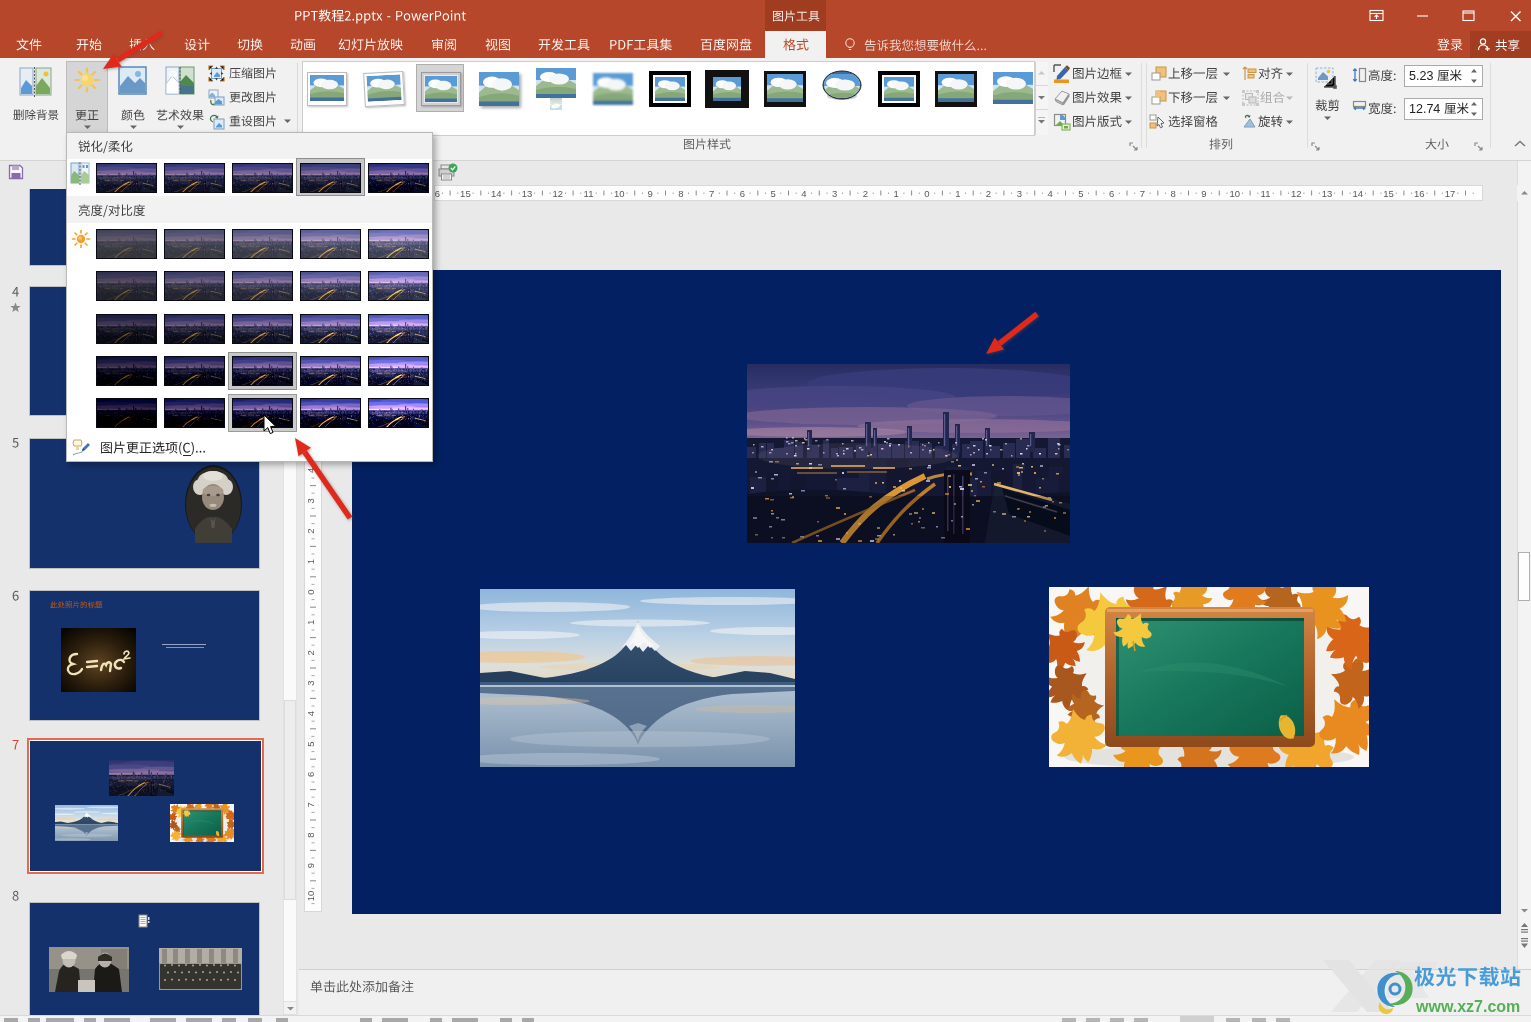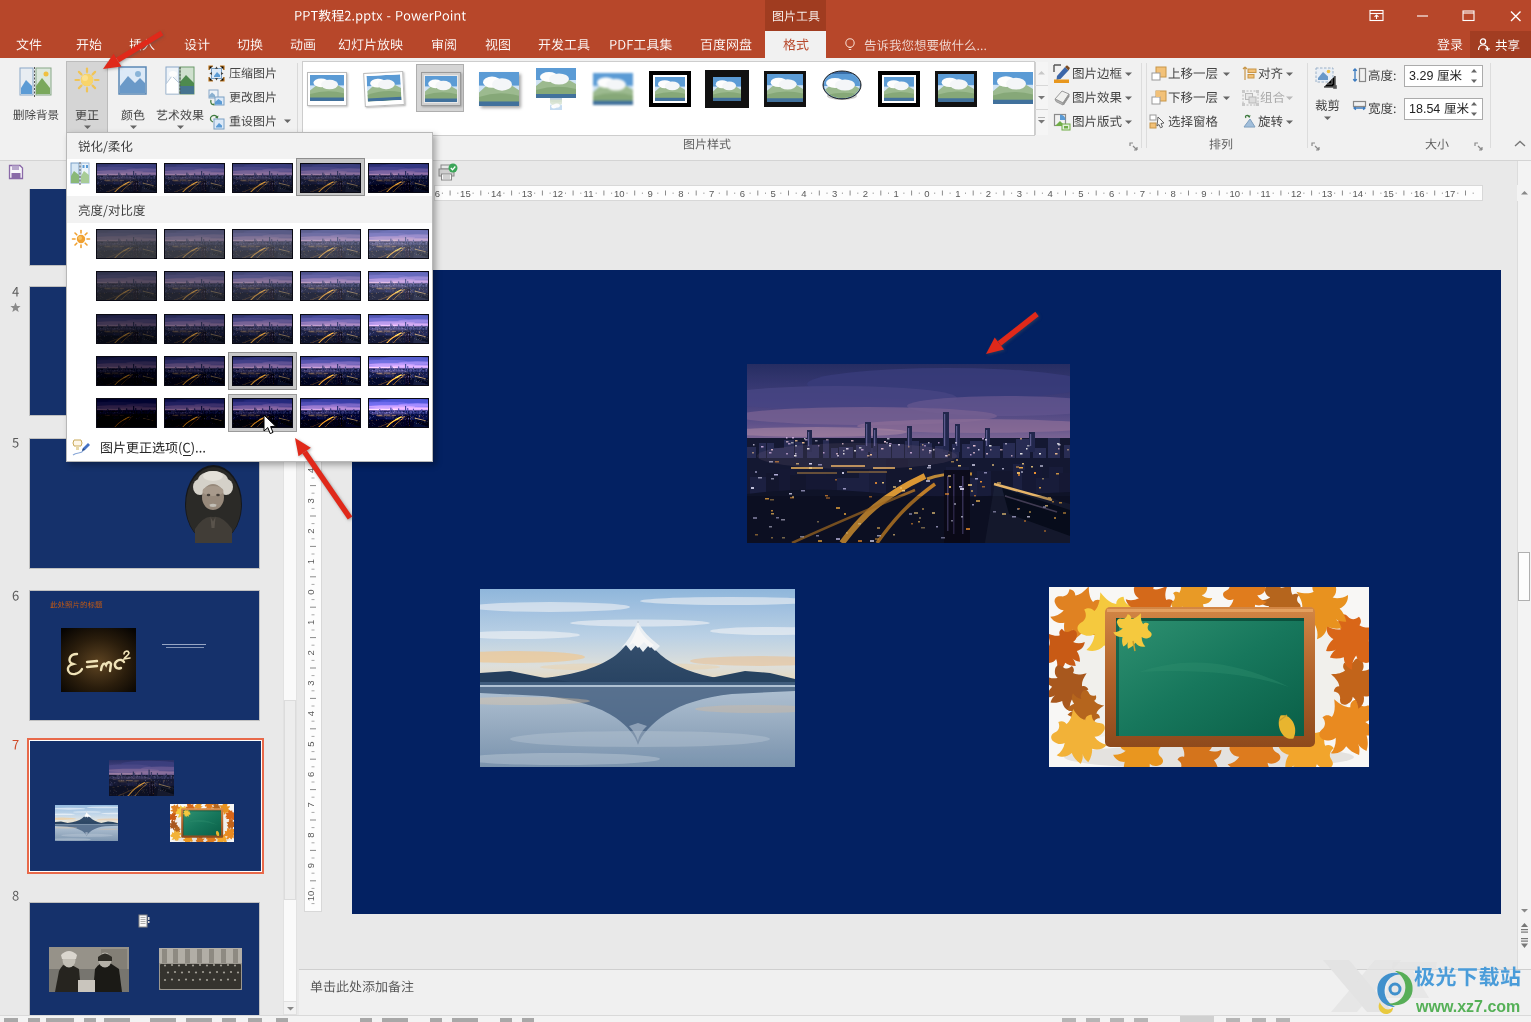--- a/index.html
+++ b/index.html
@@ -919,37 +919,37 @@
     <path d="M1 1.5 L4.5 5 L8 1.5" fill="#666"></path>
   </svg>
 <svg class="abs" style="left:1352px;top:67px" width="15" height="16" viewBox="0 0 15 16">
 <path d="M3 2 L3 14 M1.2 3.8 L3 2 L4.8 3.8 M1.2 12.2 L3 14 L4.8 12.2" stroke="#3a7abf" stroke-width="1.3" fill="none"></path>
 <rect x="7.5" y="1.5" width="6" height="13" fill="none" stroke="#888" stroke-width="1.2"></rect>
   </svg>
 <div style="position:absolute;left:1368px;top:68.6px;line-height:0"><svg width="28" height="16" viewBox="0 -11.0 28 16" style="overflow:visible">
       <path d="M3.6 -7H9V-5.9H3.6ZM2.6 -7.7V-5.2H10V-7.7ZM5.5 -10.3 5.9 -9.2H0.7V-8.4H11.7V-9.2H6.9C6.8 -9.6 6.6 -10.1 6.4 -10.5ZM1.2 -4.5V1H2.1V-3.7H10.4V0C10.4 0.2 10.3 0.2 10.2 0.2C10 0.2 9.4 0.2 8.9 0.2C9 0.4 9.1 0.7 9.2 0.9C10 0.9 10.5 0.9 10.9 0.8C11.2 0.7 11.3 0.5 11.3 0V-4.5ZM3.5 -2.9V0.3H4.4V-0.4H8.8V-2.9ZM4.4 -2.2H8V-1.1H4.4Z M17.3 -8.1V-7H15.3V-6.2H17.3V-4.1H22.2V-6.2H24.2V-7H22.2V-8.1H21.3V-7H18.2V-8.1ZM21.3 -6.2V-4.9H18.2V-6.2ZM22 -2.5C21.4 -1.9 20.6 -1.4 19.7 -1C18.9 -1.4 18.1 -1.9 17.6 -2.5ZM15.5 -3.3V-2.5H17.1L16.7 -2.4C17.2 -1.7 17.9 -1.1 18.7 -0.6C17.5 -0.2 16.2 0 14.9 0.1C15 0.3 15.2 0.7 15.3 0.9C16.8 0.8 18.4 0.4 19.7 -0.1C20.9 0.5 22.4 0.8 24 1C24.1 0.8 24.3 0.4 24.5 0.2C23.1 0.1 21.9 -0.2 20.8 -0.6C21.9 -1.2 22.8 -2 23.3 -3L22.8 -3.4L22.6 -3.3ZM18.4 -10.3C18.6 -10 18.8 -9.6 18.9 -9.3H14.1V-5.9C14.1 -4 14 -1.3 13 0.6C13.2 0.7 13.6 0.9 13.8 1C14.8 -1 15 -3.9 15 -5.9V-8.4H24.4V-9.3H20C19.8 -9.7 19.6 -10.2 19.4 -10.6Z M26.7 -4.9C27.2 -4.9 27.6 -5.2 27.6 -5.8C27.6 -6.3 27.2 -6.6 26.7 -6.6C26.3 -6.6 25.9 -6.3 25.9 -5.8C25.9 -5.2 26.3 -4.9 26.7 -4.9ZM26.7 0.2C27.2 0.2 27.6 -0.2 27.6 -0.7C27.6 -1.2 27.2 -1.6 26.7 -1.6C26.3 -1.6 25.9 -1.2 25.9 -0.7C25.9 -0.2 26.3 0.2 26.7 0.2Z" fill="#444444"></path>
     </svg></div>
 <div style="position:absolute;left:1404px;top:65px;width:79px;height:22px;background:#fff;border:1px solid #ababab"></div>
-<div class="abs" style="left:1409px;top:69px;font-size:12.5px;color:#222;font-family:'Liberation Sans',sans-serif">3.29 </div>
+<div class="abs" style="left:1409px;top:69px;font-size:12.5px;color:#222;font-family:'Liberation Sans',sans-serif">5.23 </div>
 <div style="position:absolute;left:1437px;top:69.1px;line-height:0"><svg width="25" height="16" viewBox="0 -11.0 25 16" style="overflow:visible">
       <path d="M1.7 -9.8V-6.1C1.7 -4.1 1.6 -1.5 0.5 0.4C0.7 0.5 1.1 0.7 1.3 0.9C2.4 -1.1 2.6 -4 2.6 -6.1V-8.9H11.8V-9.8ZM3.6 -8V-3.4H6.8V-3.3H6.7V-2.3H3.4V-1.5H6.7V-0.2H2.5V0.6H12V-0.2H7.7V-1.5H11.1V-2.3H7.7V-3.3H7.6V-3.4H10.9V-8ZM4.5 -5.4H6.8V-4.2H4.5ZM7.6 -5.4H10V-4.2H7.6ZM4.5 -7.3H6.8V-6.1H4.5ZM7.6 -7.3H10V-6.1H7.6Z M22.7 -9.9C22.2 -8.9 21.5 -7.6 20.8 -6.7L21.6 -6.4C22.3 -7.2 23.1 -8.4 23.7 -9.5ZM13.9 -9.4C14.7 -8.5 15.4 -7.2 15.7 -6.5L16.6 -6.9C16.3 -7.7 15.5 -8.9 14.8 -9.8ZM18.2 -10.5V-5.7H13.2V-4.8H17.5C16.4 -3 14.6 -1.2 12.9 -0.4C13.2 -0.2 13.5 0.2 13.6 0.4C15.3 -0.6 17.1 -2.4 18.2 -4.3V1H19.2V-4.3C20.4 -2.5 22.2 -0.7 23.9 0.3C24.1 0.1 24.4 -0.3 24.6 -0.5C22.9 -1.4 21.1 -3.1 20 -4.8H24.3V-5.7H19.2V-10.5Z" fill="#222222"></path>
     </svg></div>
 <svg class="abs" style="left:1466px;top:66px" width="16" height="20" viewBox="0 0 16 20">
 <path d="M8 3 L5 6.5 H11 Z" fill="#666"></path>
     <path d="M8 17 L5 13.5 H11 Z" fill="#666"></path>
   </svg>
 <svg class="abs" style="left:1352px;top:100px" width="15" height="16" viewBox="0 0 15 16">
 <path d="M2 8 L13 8 M3.8 6.2 L2 8 L3.8 9.8 M11.2 6.2 L13 8 L11.2 9.8" stroke="#3a7abf" stroke-width="1.3" fill="none"></path>
 <rect x="1.5" y="1.5" width="12" height="5" fill="none" stroke="#888" stroke-width="1.2"></rect>
   </svg>
 <div style="position:absolute;left:1368px;top:101.6px;line-height:0"><svg width="28" height="16" viewBox="0 -11.0 28 16" style="overflow:visible">
       <path d="M6.5 -2.4V-0.4C6.5 0.6 6.9 0.9 8.2 0.9C8.4 0.9 10.2 0.9 10.5 0.9C11.6 0.9 11.9 0.4 12 -1.5C11.8 -1.6 11.4 -1.7 11.2 -1.9C11.1 -0.2 11 0 10.4 0C10 0 8.5 0 8.2 0C7.6 0 7.5 -0 7.5 -0.4V-2.4ZM5.5 -4V-3C5.5 -2 5.2 -0.6 0.5 0.4C0.8 0.6 1 1 1.2 1.2C6 0.1 6.5 -1.6 6.5 -2.9V-4ZM2.5 -5.2V-1.3H3.5V-4.4H9V-1.3H10V-5.2ZM5.4 -10.4C5.6 -10.1 5.7 -9.7 5.9 -9.4H1V-7.1H1.8V-8.6H10.7V-7.1H11.6V-9.4H7C6.9 -9.8 6.6 -10.3 6.4 -10.6ZM7.5 -8.1V-7.3H5.1V-8.1H4.1V-7.3H2.2V-6.6H4.1V-5.7H5.1V-6.6H7.5V-5.6H8.4V-6.6H10.4V-7.3H8.4V-8.1Z M17.3 -8.1V-7H15.3V-6.2H17.3V-4.1H22.2V-6.2H24.2V-7H22.2V-8.1H21.3V-7H18.2V-8.1ZM21.3 -6.2V-4.9H18.2V-6.2ZM22 -2.5C21.4 -1.9 20.6 -1.4 19.7 -1C18.9 -1.4 18.1 -1.9 17.6 -2.5ZM15.5 -3.3V-2.5H17.1L16.7 -2.4C17.2 -1.7 17.9 -1.1 18.7 -0.6C17.5 -0.2 16.2 0 14.9 0.1C15 0.3 15.2 0.7 15.3 0.9C16.8 0.8 18.4 0.4 19.7 -0.1C20.9 0.5 22.4 0.8 24 1C24.1 0.8 24.3 0.4 24.5 0.2C23.1 0.1 21.9 -0.2 20.8 -0.6C21.9 -1.2 22.8 -2 23.3 -3L22.8 -3.4L22.6 -3.3ZM18.4 -10.3C18.6 -10 18.8 -9.6 18.9 -9.3H14.1V-5.9C14.1 -4 14 -1.3 13 0.6C13.2 0.7 13.6 0.9 13.8 1C14.8 -1 15 -3.9 15 -5.9V-8.4H24.4V-9.3H20C19.8 -9.7 19.6 -10.2 19.4 -10.6Z M26.7 -4.9C27.2 -4.9 27.6 -5.2 27.6 -5.8C27.6 -6.3 27.2 -6.6 26.7 -6.6C26.3 -6.6 25.9 -6.3 25.9 -5.8C25.9 -5.2 26.3 -4.9 26.7 -4.9ZM26.7 0.2C27.2 0.2 27.6 -0.2 27.6 -0.7C27.6 -1.2 27.2 -1.6 26.7 -1.6C26.3 -1.6 25.9 -1.2 25.9 -0.7C25.9 -0.2 26.3 0.2 26.7 0.2Z" fill="#444444"></path>
     </svg></div>
 <div style="position:absolute;left:1404px;top:98px;width:79px;height:22px;background:#fff;border:1px solid #ababab"></div>
-<div class="abs" style="left:1409px;top:102px;font-size:12.5px;color:#222;font-family:'Liberation Sans',sans-serif">18.54 </div>
+<div class="abs" style="left:1409px;top:102px;font-size:12.5px;color:#222;font-family:'Liberation Sans',sans-serif">12.74 </div>
 <div style="position:absolute;left:1444px;top:102.1px;line-height:0"><svg width="25" height="16" viewBox="0 -11.0 25 16" style="overflow:visible">
       <path d="M1.7 -9.8V-6.1C1.7 -4.1 1.6 -1.5 0.5 0.4C0.7 0.5 1.1 0.7 1.3 0.9C2.4 -1.1 2.6 -4 2.6 -6.1V-8.9H11.8V-9.8ZM3.6 -8V-3.4H6.8V-3.3H6.7V-2.3H3.4V-1.5H6.7V-0.2H2.5V0.6H12V-0.2H7.7V-1.5H11.1V-2.3H7.7V-3.3H7.6V-3.4H10.9V-8ZM4.5 -5.4H6.8V-4.2H4.5ZM7.6 -5.4H10V-4.2H7.6ZM4.5 -7.3H6.8V-6.1H4.5ZM7.6 -7.3H10V-6.1H7.6Z M22.7 -9.9C22.2 -8.9 21.5 -7.6 20.8 -6.7L21.6 -6.4C22.3 -7.2 23.1 -8.4 23.7 -9.5ZM13.9 -9.4C14.7 -8.5 15.4 -7.2 15.7 -6.5L16.6 -6.9C16.3 -7.7 15.5 -8.9 14.8 -9.8ZM18.2 -10.5V-5.7H13.2V-4.8H17.5C16.4 -3 14.6 -1.2 12.9 -0.4C13.2 -0.2 13.5 0.2 13.6 0.4C15.3 -0.6 17.1 -2.4 18.2 -4.3V1H19.2V-4.3C20.4 -2.5 22.2 -0.7 23.9 0.3C24.1 0.1 24.4 -0.3 24.6 -0.5C22.9 -1.4 21.1 -3.1 20 -4.8H24.3V-5.7H19.2V-10.5Z" fill="#222222"></path>
     </svg></div>
 <svg class="abs" style="left:1466px;top:99px" width="16" height="20" viewBox="0 0 16 20">
 <path d="M8 3 L5 6.5 H11 Z" fill="#666"></path>
     <path d="M8 17 L5 13.5 H11 Z" fill="#666"></path>
   </svg>
 <div style="position:absolute;left:1425.0px;top:138.4px;line-height:0"><svg width="24" height="15" viewBox="0 -10.56 24 15" style="overflow:visible">
       <path d="M5.5 -10.1C5.5 -9.1 5.5 -7.9 5.4 -6.6H0.7V-5.7H5.2C4.7 -3.4 3.5 -1.1 0.5 0.2C0.8 0.4 1.1 0.7 1.2 0.9C4.1 -0.4 5.4 -2.7 6 -5C6.9 -2.3 8.5 -0.2 10.8 0.9C11 0.7 11.3 0.3 11.5 0.1C9.2 -0.9 7.6 -3.1 6.8 -5.7H11.3V-6.6H6.3C6.5 -7.9 6.5 -9.1 6.5 -10.1Z M17.6 -9.9V-0.3C17.6 -0 17.5 0 17.2 0C17 0 16.1 0.1 15.2 0C15.4 0.3 15.6 0.7 15.6 1C16.7 1 17.5 0.9 17.9 0.8C18.4 0.6 18.5 0.4 18.5 -0.3V-9.9ZM20.5 -6.9C21.5 -5.1 22.5 -2.9 22.7 -1.5L23.7 -1.8C23.4 -3.3 22.4 -5.5 21.3 -7.2ZM14.4 -7.1C14.1 -5.5 13.5 -3.4 12.4 -2.1C12.6 -2 13 -1.8 13.2 -1.7C14.3 -3 15 -5.2 15.4 -6.9Z" fill="#5e5e5e"></path>
     </svg></div>

